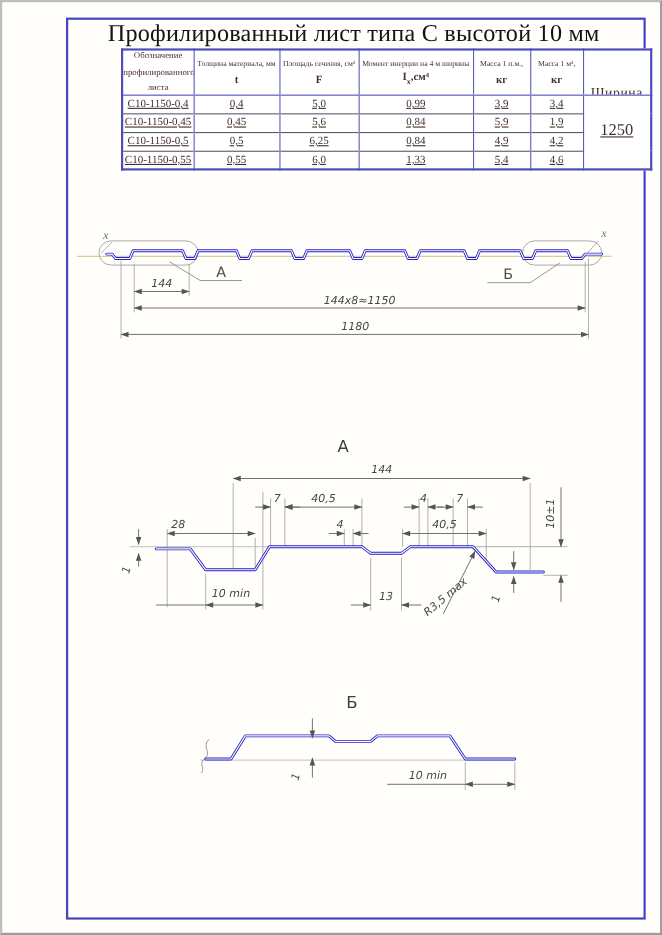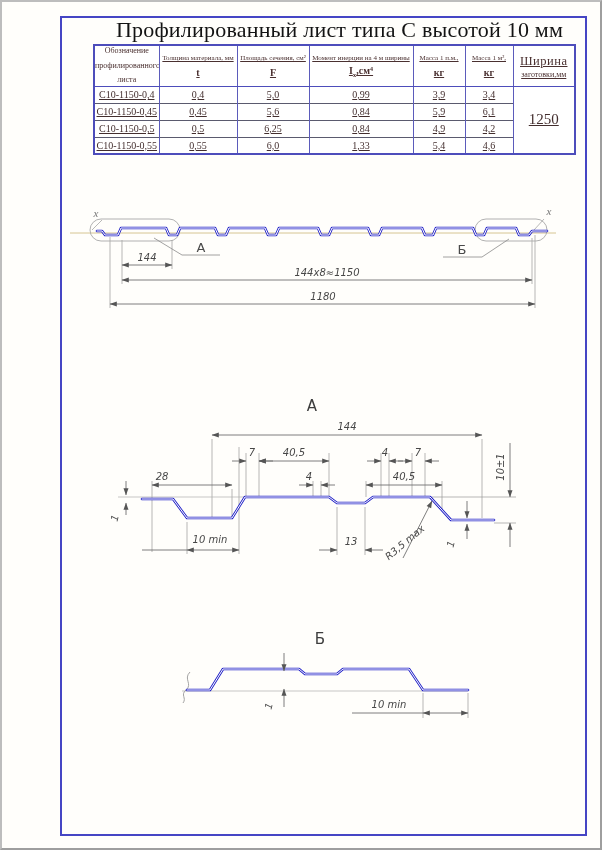--- a/index.html
+++ b/index.html
@@ -7,43 +7,43 @@
     position:relative;width:602px;height:850px;background:#fffefb;
     border:2px solid #bdbdbd;border-right-color:#9e9e9e;border-bottom-color:#9e9e9e;
     box-sizing:border-box;overflow:hidden;
     font-family:"Liberation Serif","DejaVu Serif",serif;
   }
   .frame{
     position:absolute;left:58px;top:14px;width:527px;height:820px;
     border:2px solid #4545c4;box-sizing:border-box;
   }
   .title{
-    position:absolute;left:74px;top:14px;width:527px;text-align:center;
+    position:absolute;left:56px;top:14px;width:527px;text-align:center;
     font-size:22px;color:#131313;letter-spacing:0.2px;line-height:27px;
   }
   
   table.tbl{
-    position:absolute;left:91px;top:42px;width:481px;
+    position:absolute;left:108px;top:42px;width:481px;
     border-collapse:collapse;table-layout:fixed;background:#fff;
     border:2px solid #4d4dbb;color:#432e2e;
   }
   table.tbl td{
     border-left:1px solid #5b5bbb;border-top:1px solid #5a5a6e;
     text-align:center;vertical-align:middle;overflow:hidden;white-space:nowrap;padding:0;
   }
   tr.hdr{height:41px;}
   tr.hdr td{border-top:none;border-bottom:1.5px solid #4d4dbb;}
   tr.row{height:17px;font-size:10px;text-decoration:underline;}
   td.c1{text-align:left;padding-left:2px;}
   .h3wrap{display:flex;flex-direction:column;justify-content:space-between;height:39px;font-size:8px;line-height:10px;color:#4a3030;}
-  .hwrap{display:flex;flex-direction:column;justify-content:space-between;height:27px;color:#4a3030;text-decoration:underline;}
+  .hwrap{display:flex;flex-direction:column;justify-content:space-between;height:27px;color:#4a3030;}
   .htop{font-size:7px;line-height:12px;}
   .hsym{font-size:10px;font-weight:bold;line-height:13px;}
   .hsym sub{font-size:7px;}
-  .hw1{font-size:12.5px;line-height:15px;letter-spacing:0.5px;padding-top:2px;}
+  .hw1{font-size:12.5px;line-height:15px;letter-spacing:0.5px;padding-top:2px;margin-top:23px;}
   .hw2{font-size:8px;line-height:12px;}
   td.wcell{font-size:15px;}
   
   .fig{position:absolute;overflow:visible;}
   .chain{stroke:#ccb878;stroke-width:0.8;}
   .ext line{stroke:#9a9a9a;stroke-width:0.7;}
   .oval{fill:none;stroke:#a8a8a8;stroke-width:0.9;}
   .pOut{fill:none;stroke:#2323c8;stroke-width:2.6;stroke-linejoin:round;stroke-linecap:round;}
   .pIn{fill:none;stroke:#ffffff;stroke-width:1;stroke-linejoin:round;stroke-linecap:round;}
   .lead line{stroke:#8a8a8a;stroke-width:0.8;}
@@ -127,21 +127,21 @@
       <td>3,9</td>
       <td>3,4</td>
       <td class="wcell" rowspan="4">1250</td>
     </tr>
     <tr class="row">
       <td class="c1">С10-1150-0,45</td>
       <td>0,45</td>
       <td>5,6</td>
       <td>0,84</td>
       <td>5,9</td>
-      <td>6,1</td>
+      <td>1,9</td>
     </tr>
     <tr class="row">
       <td class="c1">С10-1150-0,5</td>
       <td>0,5</td>
       <td>6,25</td>
       <td>0,84</td>
       <td>4,9</td>
       <td>4,2</td>
     </tr>
     <tr class="row">

